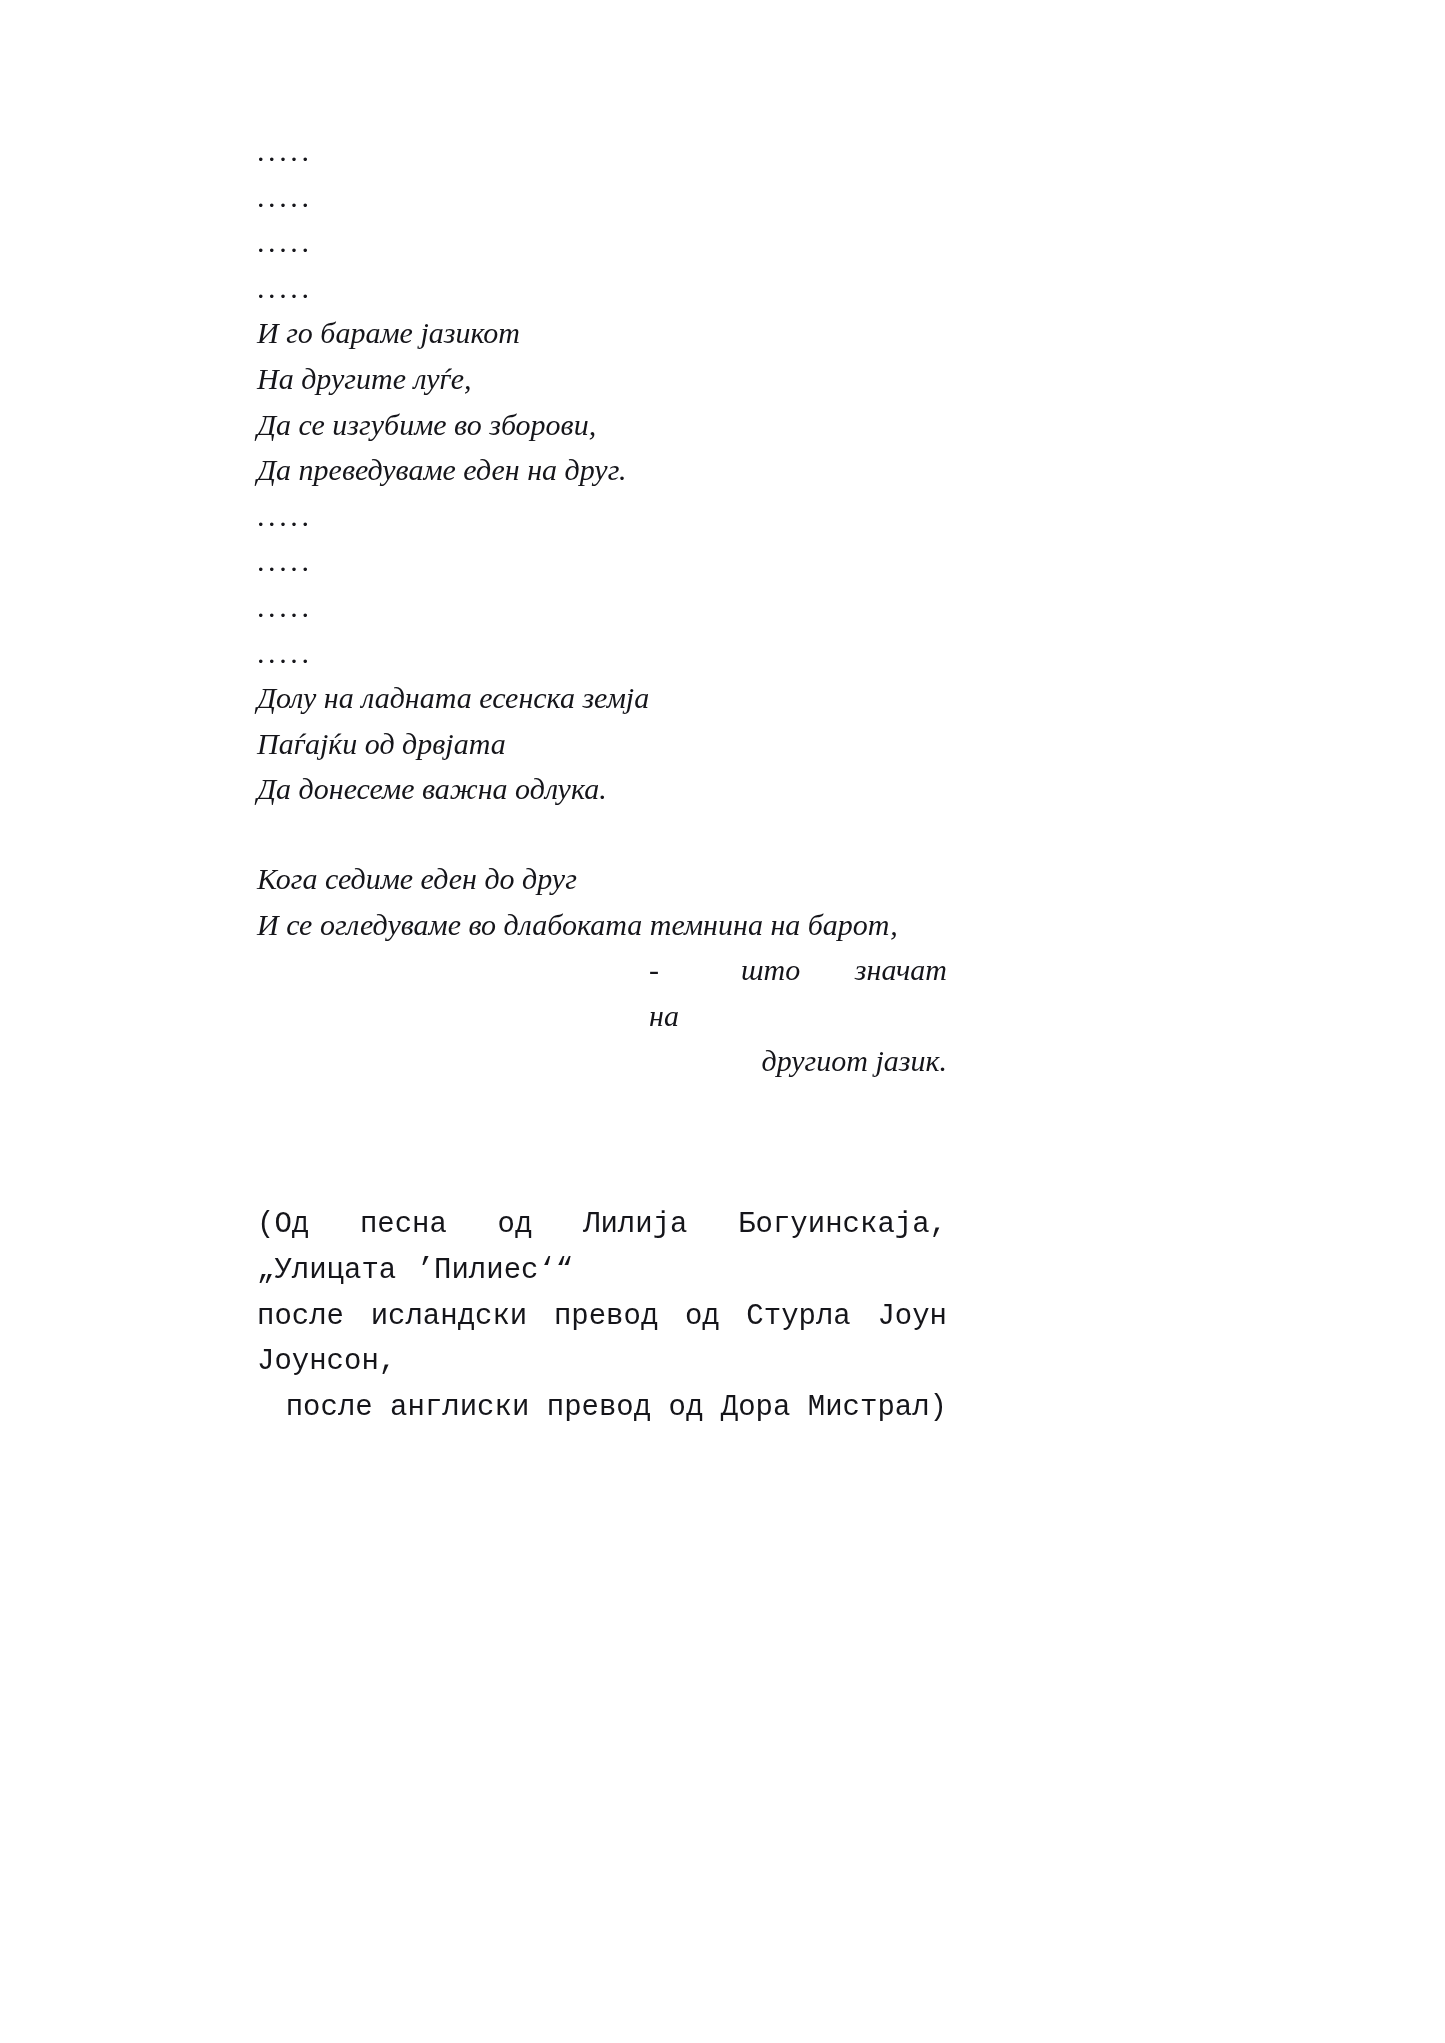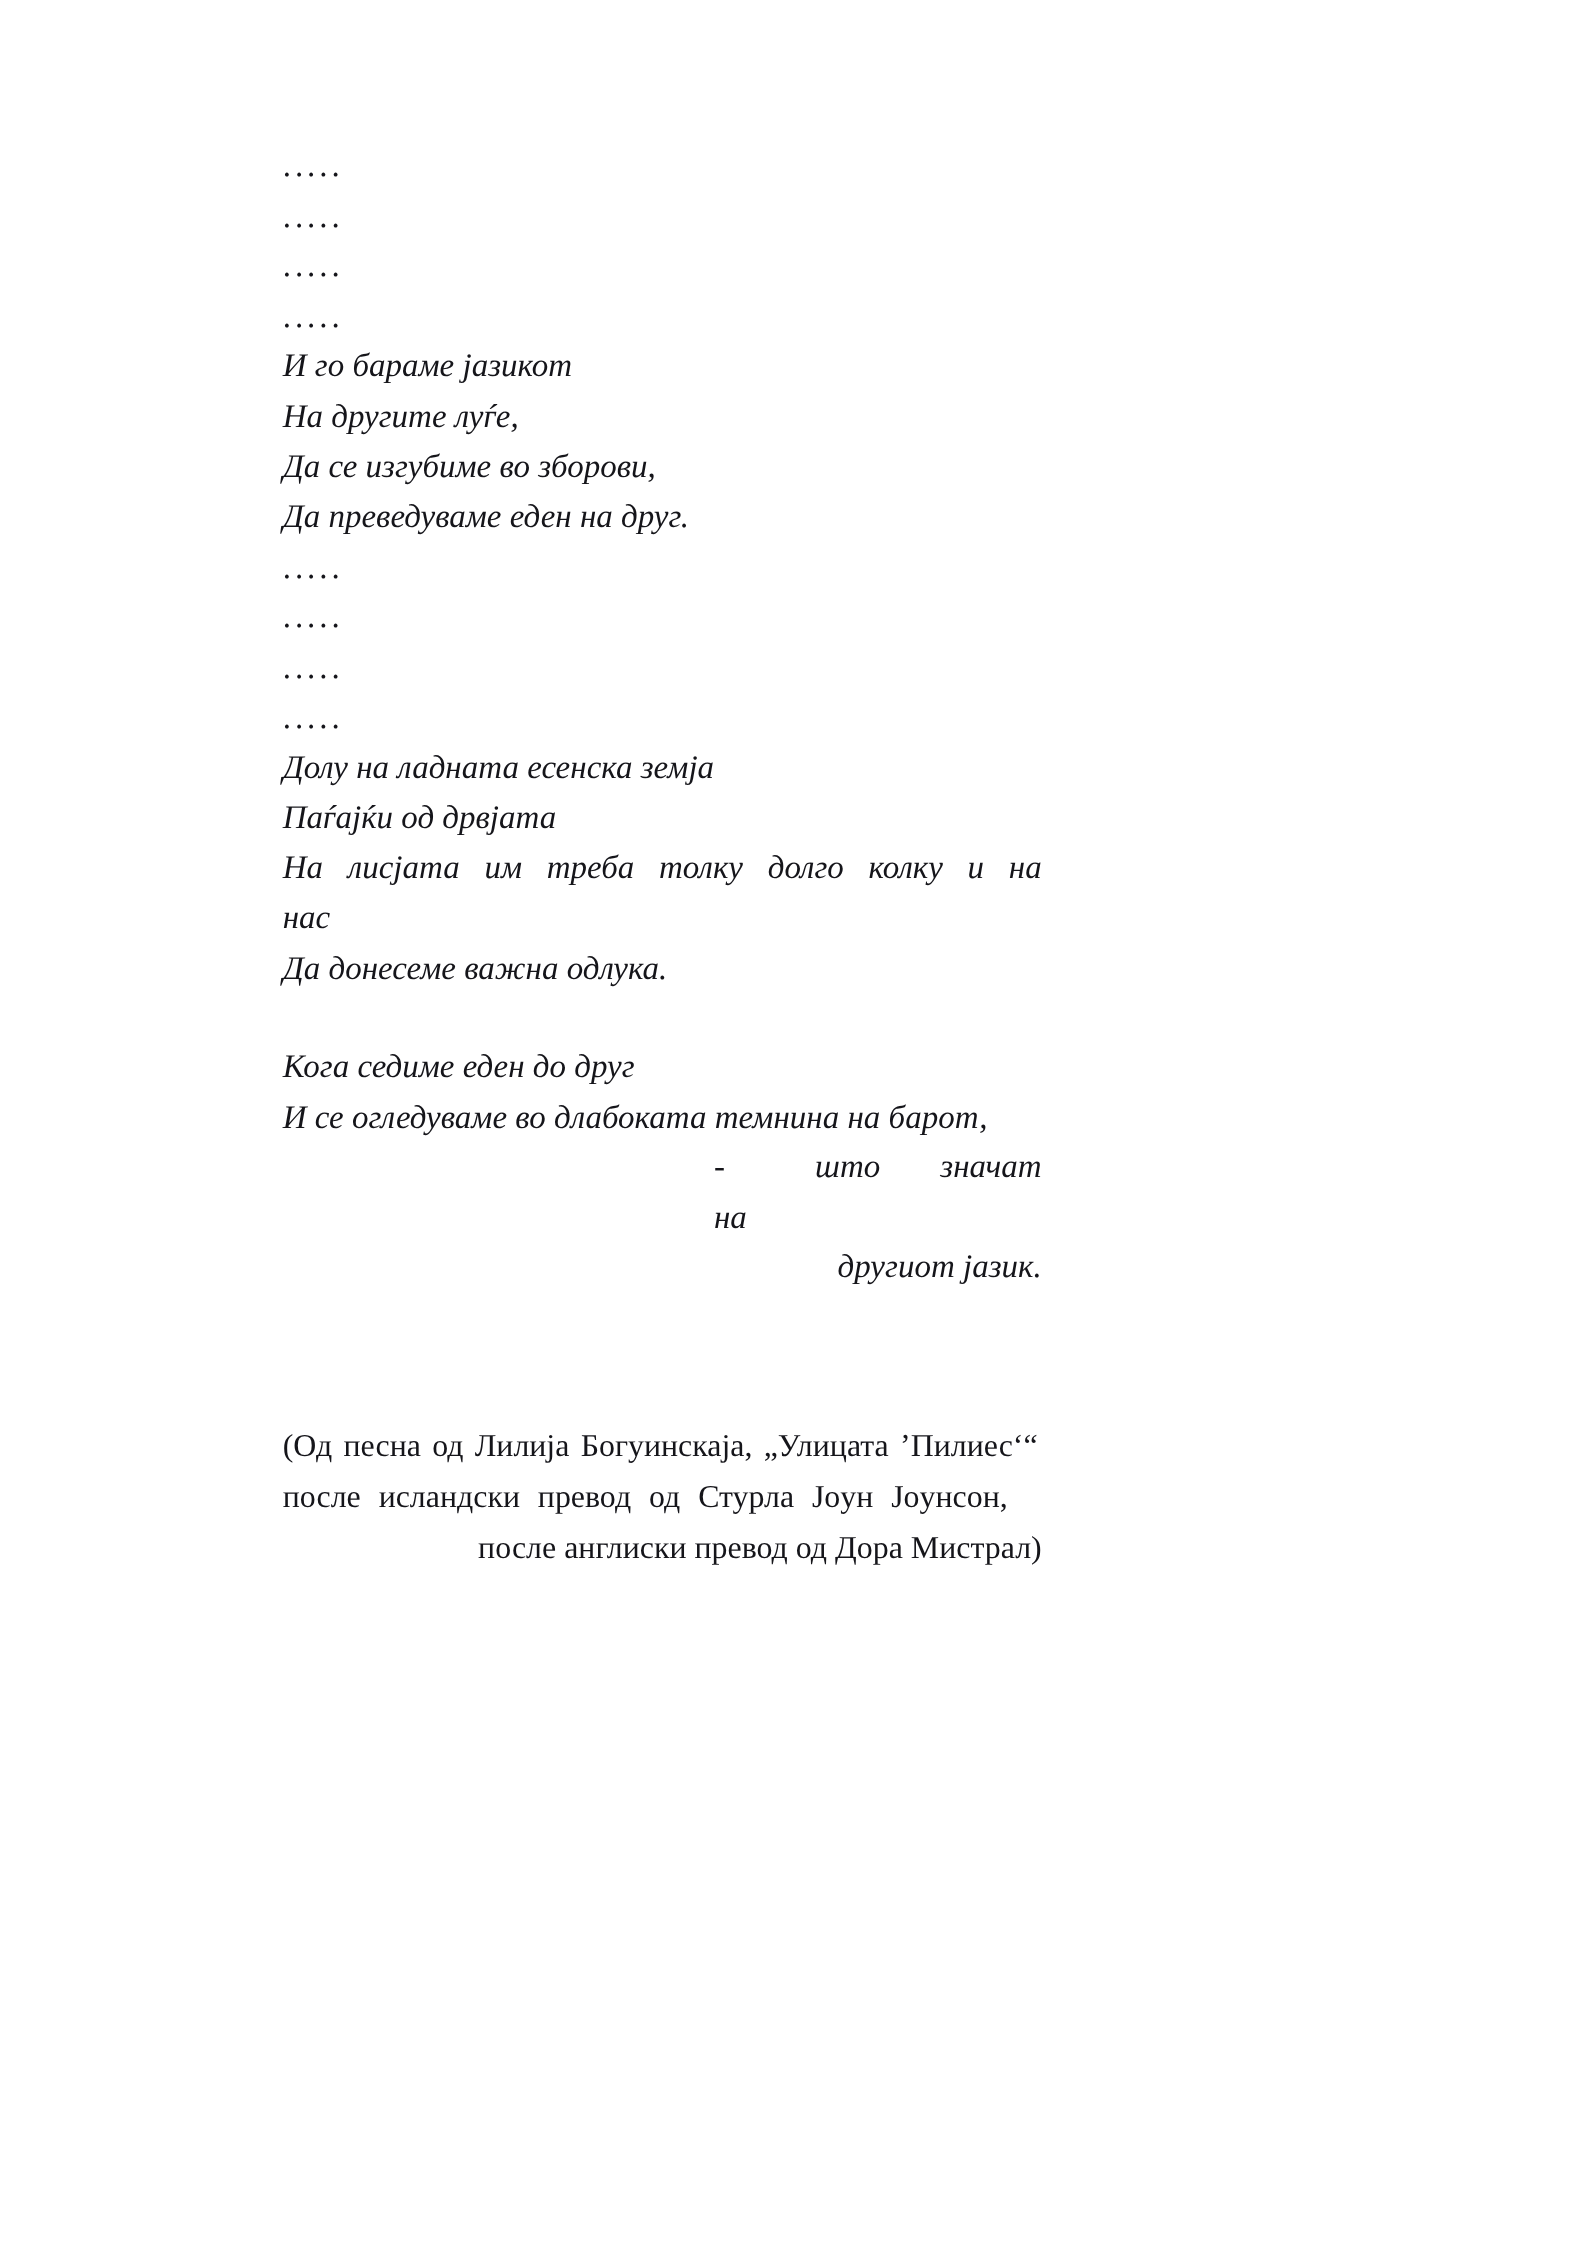--- a/index.html
+++ b/index.html
@@ -67,20 +67,21 @@
     margin-top: 118px;
     font-style: normal;
     font-size: 29px;
     line-height: 1.58;
     text-align: justify;
     color: #15151a;
   }
   .attribution .aline {
     display: block;
     white-space: pre-wrap;
+    font-family: Liberation Mono, monospace;
   }
   .attribution .aline.just {
     text-align: justify;
     word-spacing: 3px;
   }
   .attribution .aline.just2 {
     text-align: justify;
     word-spacing: 7px;
   }
   .attribution .aline.just3 {
@@ -111,21 +112,20 @@
       <div class="line">Да преведуваме еден на друг.</div>
 
       <div class="line dots">.....</div>
       <div class="line dots">.....</div>
       <div class="line dots">.....</div>
       <div class="line dots">.....</div>
 
       <div class="line">Долу на ладната есенска земја</div>
       <div class="line">Паѓајќи од дрвјата</div>
 
-      <div class="line justify-wide">На лисјата им треба толку долго колку и на нас</div>
       <div class="line">Да донесеме важна одлука.</div>
 
       <div class="stanza-gap"></div>
 
       <div class="line">Кога седиме еден до друг</div>
       <div class="line">И се огледуваме во длабоката темнина на барот,</div>
 
       <div class="line right-ind">-   што  значат  на</div>
       <div class="line right-ind-last">другиот јазик.</div>
 

